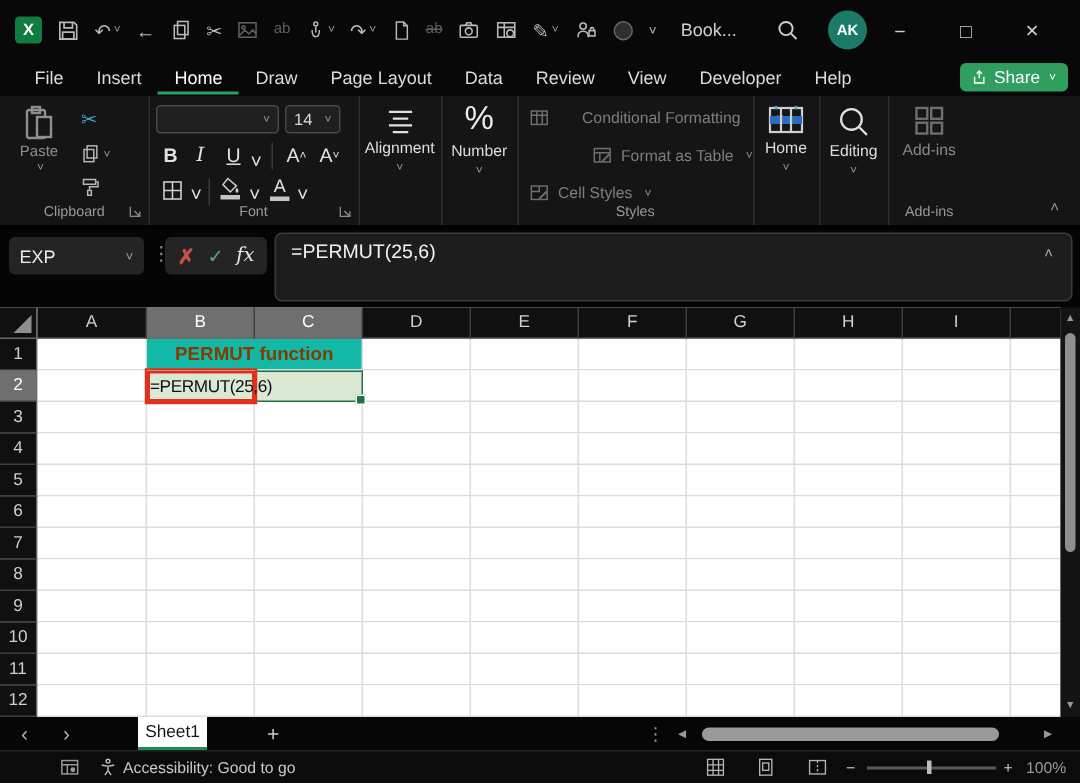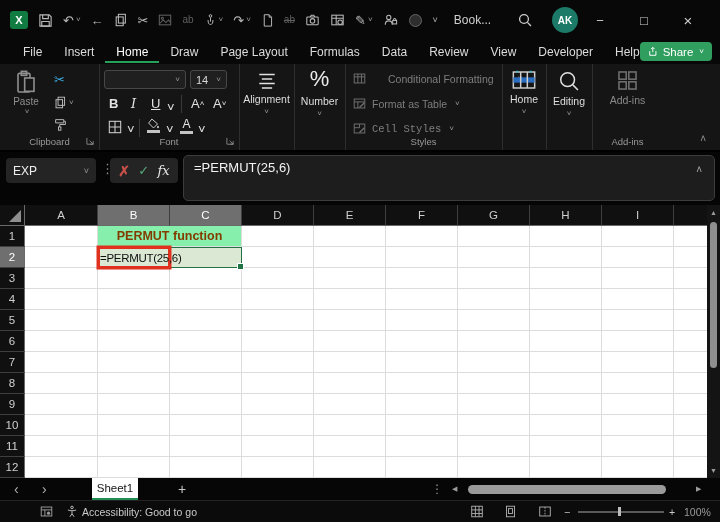--- a/index.html
+++ b/index.html
@@ -38,21 +38,21 @@
   .grp{position:absolute;top:0;bottom:0;border-right:1px solid #2e2e2e;}
   .glabel{position:absolute;bottom:3px;left:0;right:0;text-align:center;font-size:9.5px;color:#9a9a9a;}
   .launcher{position:absolute;bottom:4px;right:4px;color:#8a8a8a;}
   .g-clip{left:0;width:99px;}
   .g-font{left:99px;width:140px;}
   .g-align{left:239px;width:55px;}
   .g-num{left:294px;width:51px;}
   .g-styles{left:345px;width:157px;}
   .g-cells{left:502px;width:44px;}
   .g-edit{left:546px;width:46px;}
-  .g-add{left:592px;width:55px;padding-left:16px;}
+  .g-add{left:592px;width:55px;}
   .paste{position:absolute;left:8px;top:6px;width:36px;text-align:center;color:#8f8f8f;}
   .paste .plabel{font-size:10px;margin-top:2px;}
   .clipcol{position:absolute;left:54px;top:8px;display:flex;flex-direction:column;gap:9px;}
   .clipcol .row{display:flex;align-items:center;}
   .scissors{color:#3aa6d9;font-size:13px;}
   .combo{position:absolute;height:19px;background:#1f1f1f;border:1px solid #474747;border-radius:3px;
          display:flex;align-items:center;font-size:11px;color:#d8d8d8;box-sizing:border-box;padding:0 5px;}
   .combo .chv{margin-left:auto;}
   .fbtn{position:absolute;color:#e2e2e2;font-size:13px;display:flex;align-items:center;line-height:1;}
   .vsep{position:absolute;width:1px;background:#3a3a3a;}
@@ -87,21 +87,21 @@
   .tri{position:absolute;right:3px;bottom:3px;width:0;height:0;
        border-bottom:12px solid #8f8f8f;border-left:12px solid transparent;}
   .hc{height:21px;background:#101010;border-right:1px solid #3f3f3f;border-bottom:1px solid #6a6a6a;
       color:#cfcfcf;font-size:11.5px;display:flex;align-items:center;justify-content:center;box-sizing:border-box;}
   .hc.sel{background:#6f6f6f;color:#fff;}
   .rh{width:25px;height:21px;background:#101010;border-right:1px solid #6a6a6a;border-bottom:1px solid #3f3f3f;
       color:#cfcfcf;font-size:11.5px;display:flex;align-items:center;justify-content:center;box-sizing:border-box;}
   .rh.sel{background:#6f6f6f;color:#fff;}
   .cl{height:21px;background:#fff;border-right:1px solid #dcdcdc;border-bottom:1px solid #dcdcdc;box-sizing:border-box;}
   .w73{width:73px;} .w72{width:72px;} .wp{width:33px;border-right:none;}
-  .b1{width:144px;height:21px;background:#86efac;color:#833C00;font-weight:bold;font-size:12.5px;
+  .b1{width:144px;height:21px;background:#14b8a6;color:#833C00;font-weight:bold;font-size:12.5px;
       display:flex;align-items:center;justify-content:center;border-right:1px solid #dcdcdc;
       border-bottom:1px solid #dcdcdc;box-sizing:border-box;}
   .b2{width:72px;height:21px;background:#DBE8D3;color:#101010;font-size:11.5px;letter-spacing:-0.3px;
       display:flex;align-items:center;padding-left:2px;box-sizing:border-box;position:relative;z-index:2;
       box-shadow:inset 0 0 0 2px #E0301E,0 0 0 1.5px #E0301E;white-space:nowrap;}
   .c2{width:72px;height:21px;background:#DBE8D3;box-sizing:border-box;position:relative;
       border-top:1px solid #217346;border-right:1.5px solid #217346;border-bottom:1.5px solid #217346;}
   .fillhandle{position:absolute;right:-3px;bottom:-3px;width:5px;height:5px;background:#217346;
               border:1px solid #fff;z-index:3;}
   .vscroll{position:absolute;right:0;top:205px;width:13px;height:273px;background:#141414;}
@@ -226,21 +226,20 @@
     <span class="winbtn" style="font-size:15px;">×</span>
   </div>
 </div>
 
 <div class="menubar">
   <span class="mtab">File</span>
   <span class="mtab">Insert</span>
   <span class="mtab active">Home</span>
   <span class="mtab">Draw</span>
   <span class="mtab">Page Layout</span>
-  <span class="mtab">Formulas</span>
   <span class="mtab">Data</span>
   <span class="mtab">Review</span>
   <span class="mtab">View</span>
   <span class="mtab">Developer</span>
   <span class="mtab">Help</span>
   <div class="share-btn">
     <span>
       <svg width="11" height="11" viewBox="0 0 16 16" fill="none" stroke="#fff" stroke-width="1.4">
           <path d="M2.5 7.5v6h9v-6"></path>
           <path d="M7 9V2"></path>
@@ -363,30 +362,30 @@
 
   <div class="grp g-styles">
     <div class="styles-item" style="top:8px;gap:22px;">
       <svg width="13" height="13" viewBox="0 0 16 16" fill="none" stroke="#6f6f6f" stroke-width="1.2">
           <rect x="1.5" y="2.5" width="13" height="11"></rect>
           <path d="M1.5 6h13M6 2.5v11M10.5 2.5v11"></path>
         </svg>
       <span>Conditional Formatting</span>
       <span class="chv">˅</span>
     </div>
-    <div class="styles-item" style="top:33px;">
+    <div class="styles-item" style="top:33px;margin-left:42px;">
       <svg width="13" height="13" viewBox="0 0 16 16" fill="none" stroke="#6f6f6f" stroke-width="1.2">
           <rect x="1.5" y="2.5" width="13" height="11"></rect>
           <path d="M1.5 6h13M6 6v7.5"></path>
           <path d="M8 13l6-6" stroke-width="1.6"></path>
         </svg>
       <span>Format as Table</span>
       <span class="chv">˅</span>
     </div>
-    <div class="styles-item" style="top:58px;font-family:Liberation Mono, monospace;">
+    <div class="styles-item" style="top:58px;">
       <svg width="13" height="13" viewBox="0 0 16 16" fill="none" stroke="#6f6f6f" stroke-width="1.2">
           <rect x="1.5" y="2.5" width="13" height="11"></rect>
           <path d="M8 13l6-6" stroke-width="1.6"></path>
           <path d="M1.5 7h6.5V2.5"></path>
         </svg>
       <span>Cell Styles</span>
       <span class="chv">˅</span>
     </div>
     <div class="glabel">Styles</div>
   </div>

